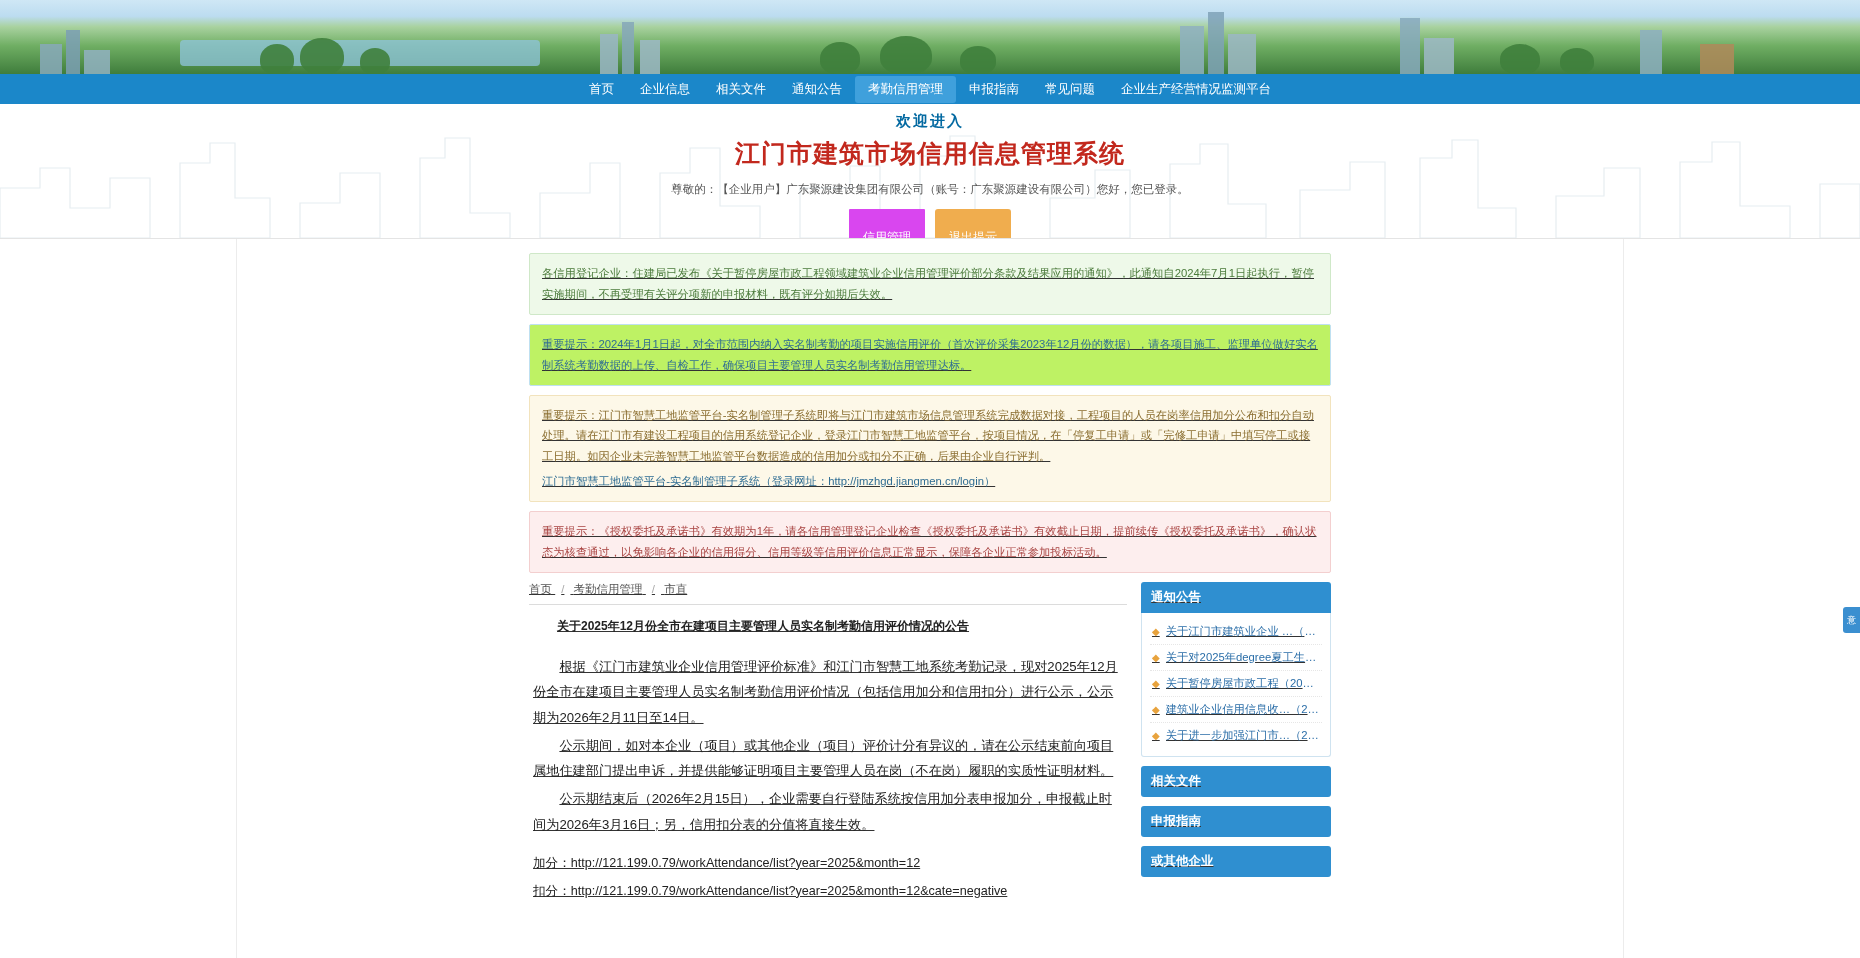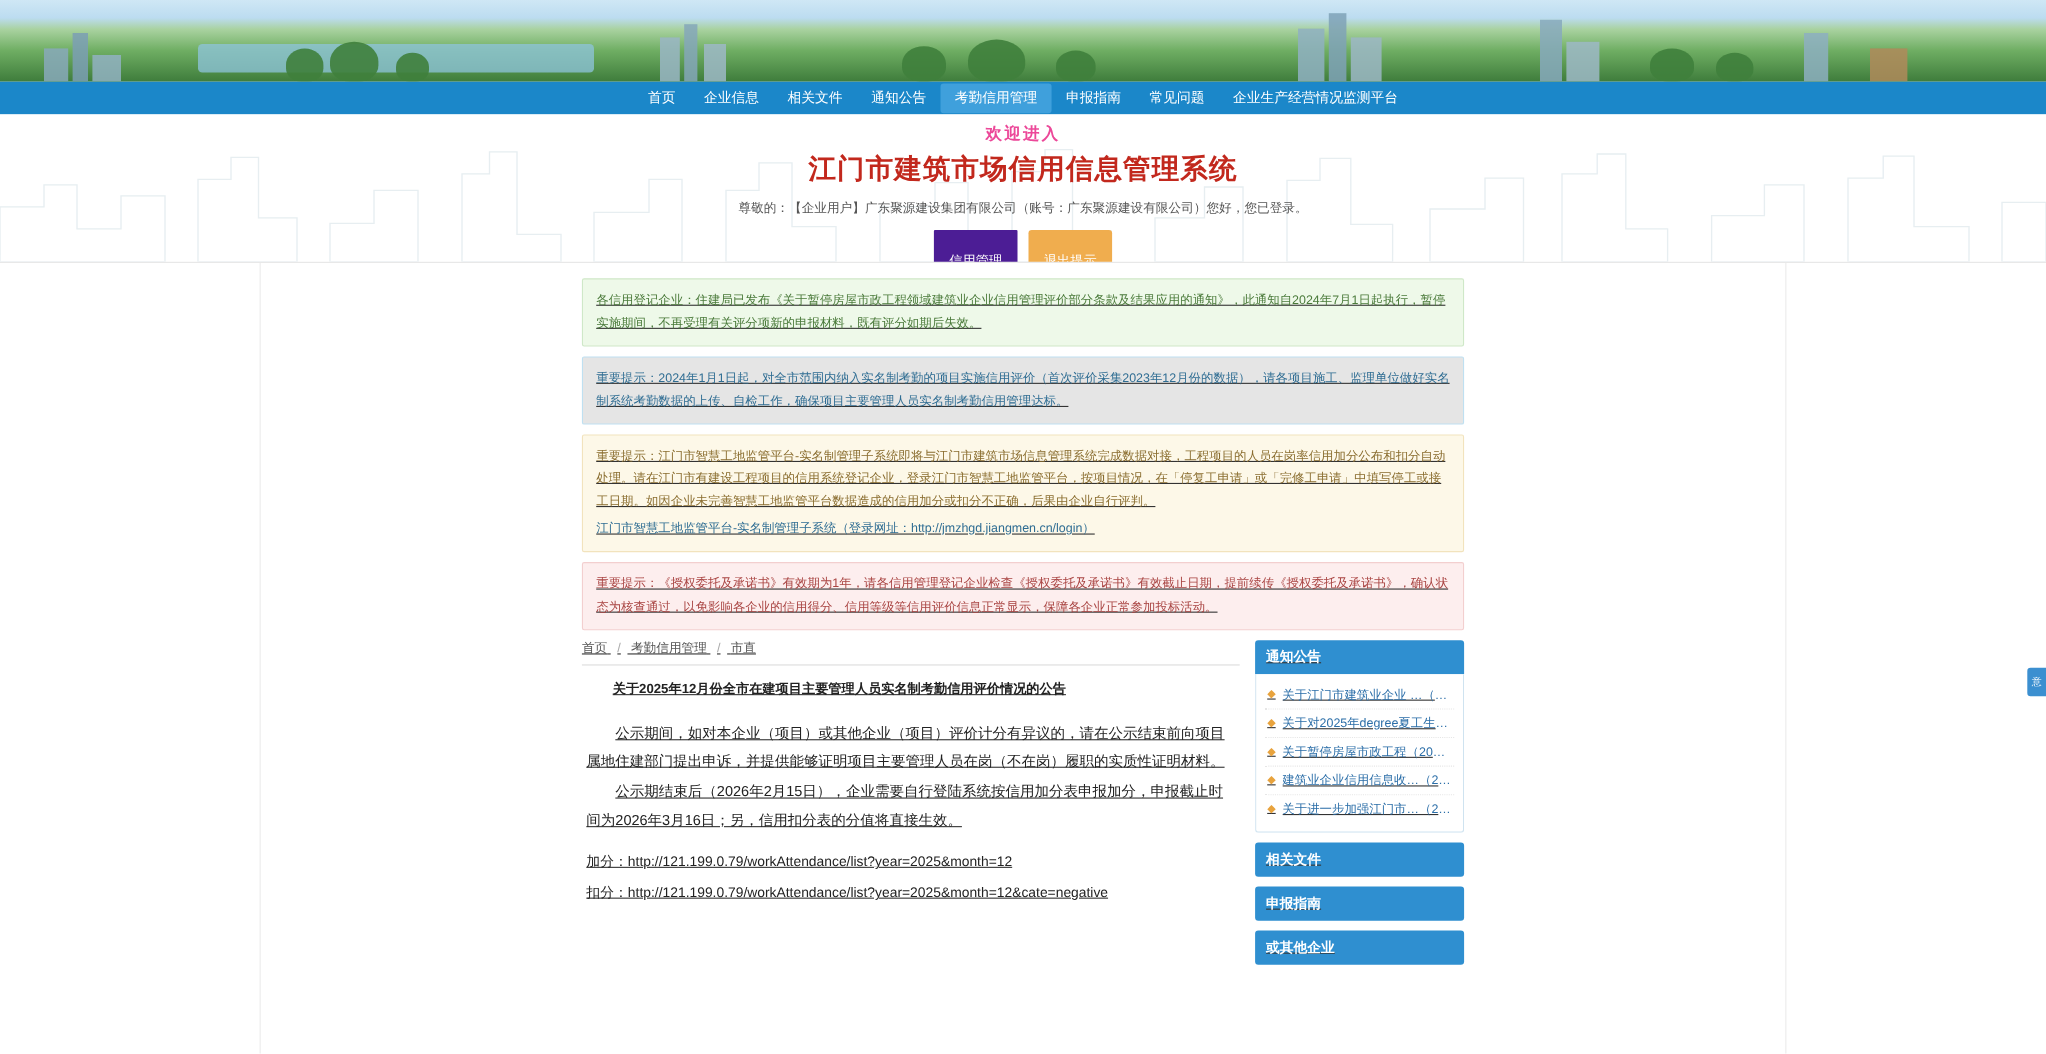--- a/index.html
+++ b/index.html
@@ -35,36 +35,36 @@
     color:#ffffff; font-size:12.5px; padding:5px 13px; cursor:pointer; white-space:nowrap;
   }
   .nav-item.active { background:#3fa0dc; border-radius:3px; }
   
   .welcome {
     position:relative; height:135px; background:#ffffff; overflow:hidden;
     border-bottom:1px solid #e4e4e4;
   }
   .welcome-skyline { position:absolute; left:0; right:0; bottom:0; height:120px; opacity:.35;}
   .welcome-content { position:relative; text-align:center; padding-top:8px; }
-  .welcome-hello { font-size:15px; color:#ec4899; font-weight:bold; letter-spacing:2px;}
+  .welcome-hello { font-size:15px; color:#0369a1; font-weight:bold; letter-spacing:2px;}
   .welcome-title { font-size:25px; color:#c2281d; font-weight:bold; margin-top:6px; letter-spacing:1px;}
   .welcome-sub { font-size:11.5px; color:#555; margin-top:12px;}
   .welcome-btns { margin-top:12px; display:flex; gap:10px; justify-content:center; }
-  .btn-green { background:#4c1d95; color:#fff; font-size:12px; border:none; border-radius:1px; padding:5px 14px; cursor:pointer;}
+  .btn-green { background:#d946ef; color:#fff; font-size:12px; border:none; border-radius:1px; padding:5px 14px; cursor:pointer;}
   .btn-orange { background:#f0ad4e; color:#fff; font-size:12px; border:none; border-radius:3px; padding:20px 14px; cursor:pointer;text-align:center;}
   
   .page {
     background:#ffffff; padding: 14px 0 0 0; position:relative; height: 719px; text-decoration: underline;
   }
   .wrap { width: 802px; margin:0 auto; position:relative; }
   .notice {
     border:1px solid #cfe8c8; background:#eef9e9; color:#4a7a3a;
     font-size:11.3px; line-height:1.85; padding:9px 12px; margin-bottom:9px; border-radius:2px;
   }
-  .notice.blue { border-color:#bfe0f1; background:#e5e5e5; color:#2f6d93;}
+  .notice.blue { border-color:#bfe0f1; background:#bef264; color:#2f6d93;}
   .notice.yellow { border-color:#f2e3bd; background:#fdf8e8; color:#8a6d2f;}
   .notice.red { border-color:#f3cfcf; background:#fdeeee; color:#a94442;}
   .notice .link { color:#2f6d93; }
   
   .lower { display:flex; gap:14px; margin-top:6px; }
   .content-col { width: 620px; }
   .side-col { width: 190px; }
   .crumb {
     font-size:11.5px; color:#555; padding-bottom:7px; border-bottom:1px solid #dcdcdc; margin-bottom:12px;
   }
@@ -208,20 +208,21 @@
         <div class="crumb">
           <span>首页</span>
           <span class="sep">/</span>
           <span>考勤信用管理</span>
           <span class="sep">/</span>
           <span>市直</span>
         </div>
 
         <div class="art-title">关于2025年12月份全市在建项目主要管理人员实名制考勤信用评价情况的公告</div>
 
+        <div class="art-p">根据《江门市建筑业企业信用管理评价标准》和江门市智慧工地系统考勤记录，现对2025年12月份全市在建项目主要管理人员实名制考勤信用评价情况（包括信用加分和信用扣分）进行公示，公示期为2026年2月11日至14日。</div>
         <div class="art-p">公示期间，如对本企业（项目）或其他企业（项目）评价计分有异议的，请在公示结束前向项目属地住建部门提出申诉，并提供能够证明项目主要管理人员在岗（不在岗）履职的实质性证明材料。</div>
         <div class="art-p">公示期结束后（2026年2月15日），企业需要自行登陆系统按信用加分表申报加分，申报截止时间为2026年3月16日；另，信用扣分表的分值将直接生效。</div>
 
         <div class="art-link-line">加分：http://121.199.0.79/workAttendance/list?year=2025&amp;month=12</div>
         <div class="art-link-line" style="margin-top:0;">扣分：http://121.199.0.79/workAttendance/list?year=2025&amp;month=12&amp;cate=negative</div>
       </div>
 
       <div class="side-col">
         <div class="panel-head">通知公告</div>
         <div class="panel-body">

